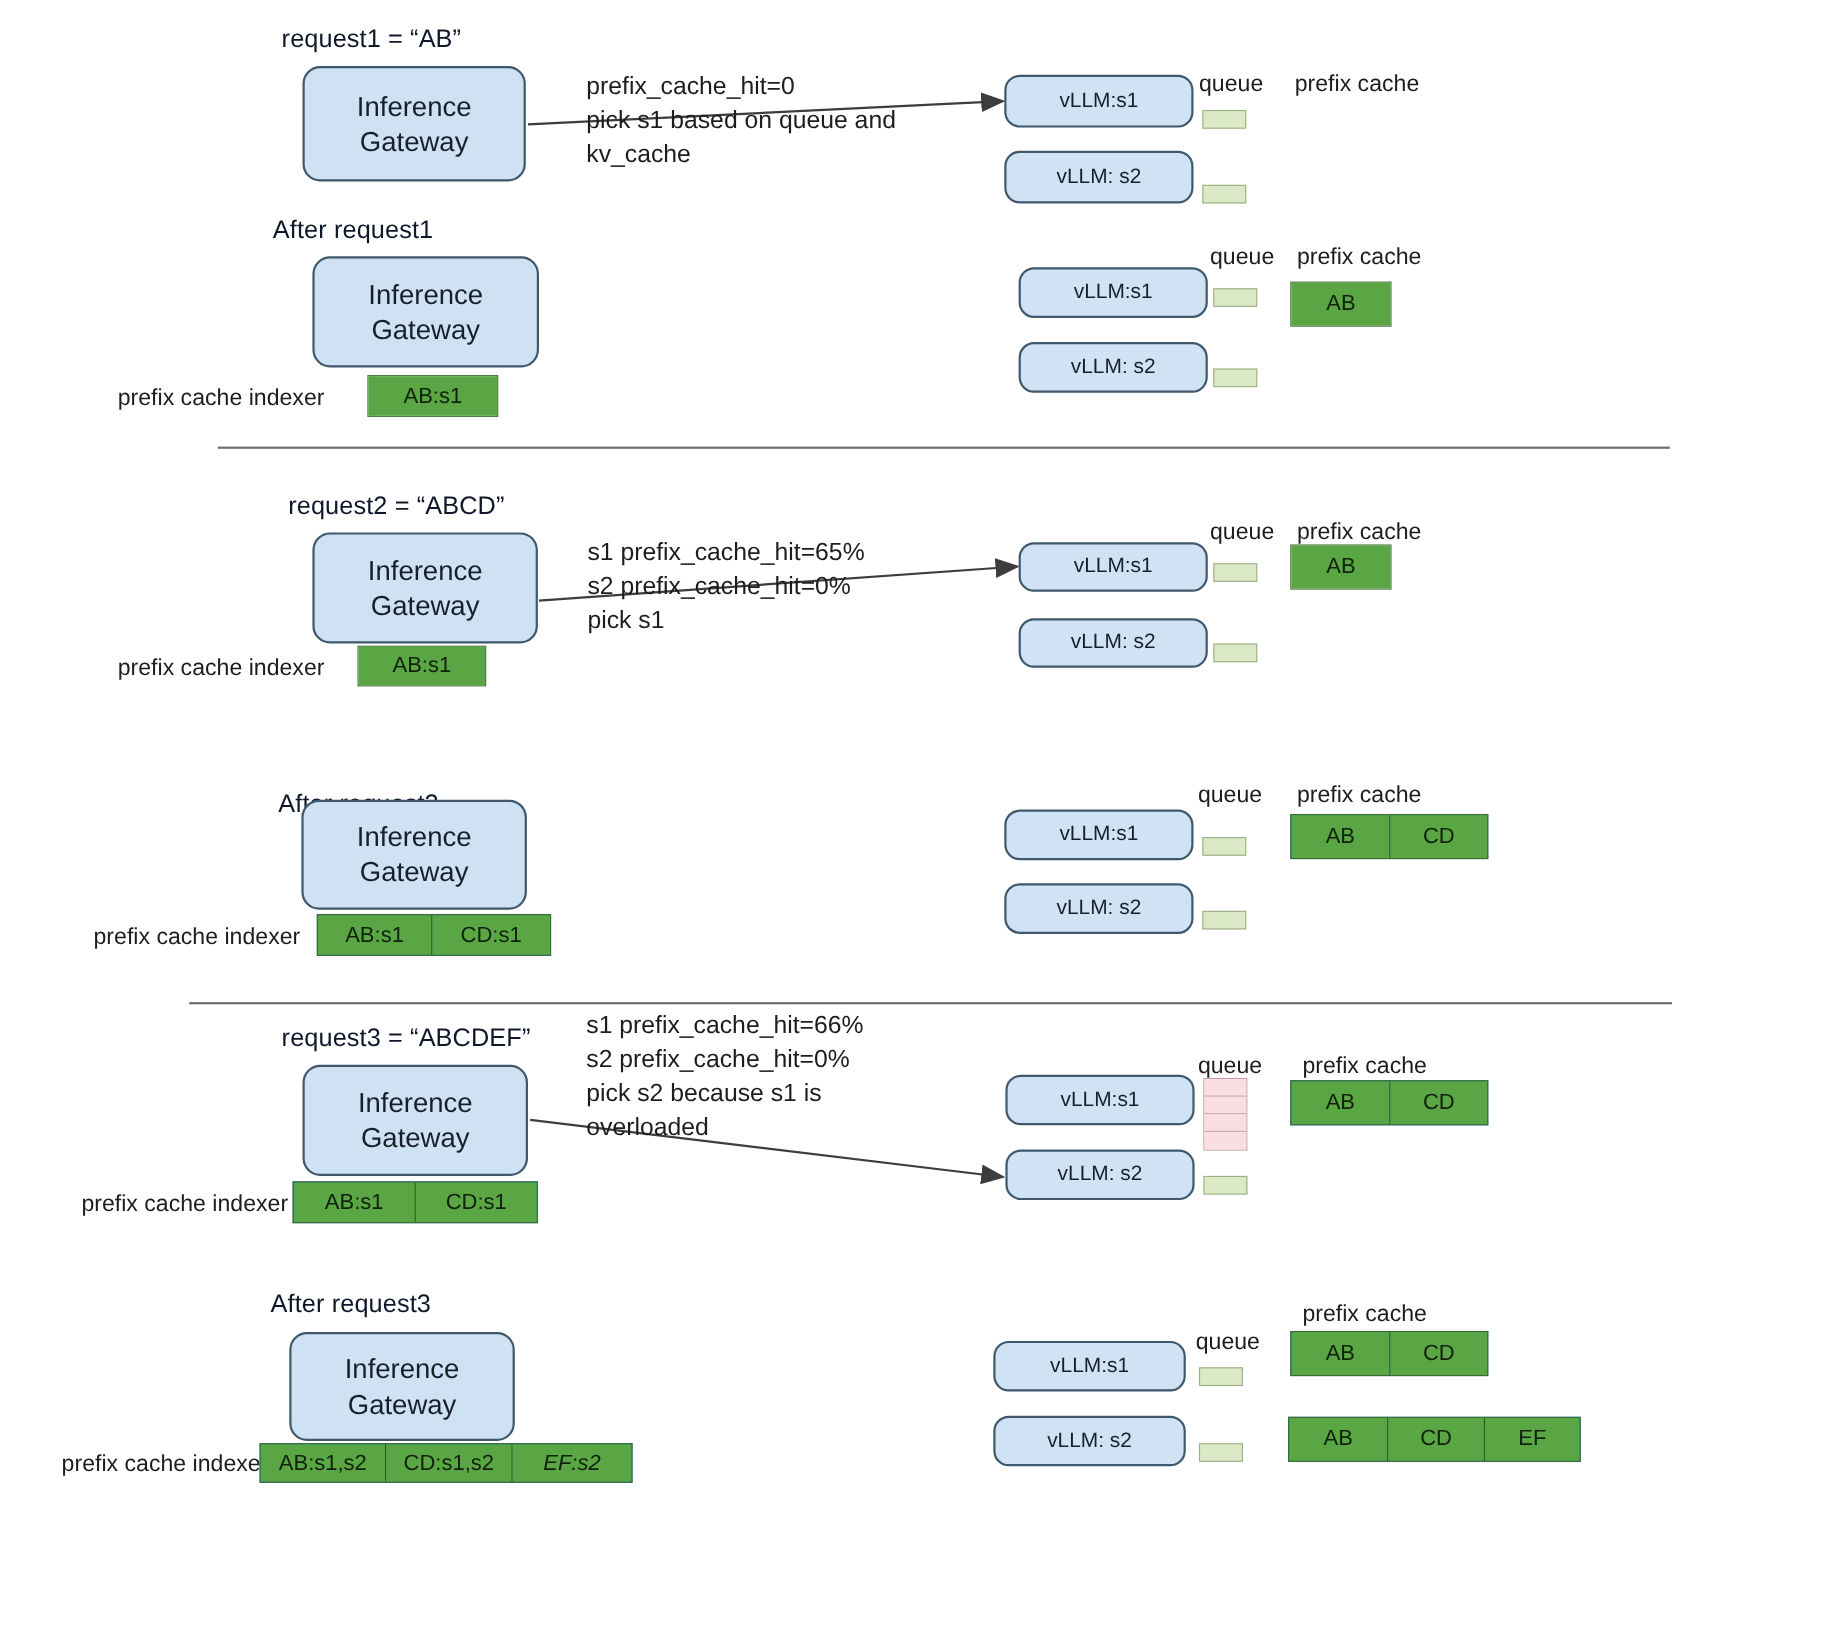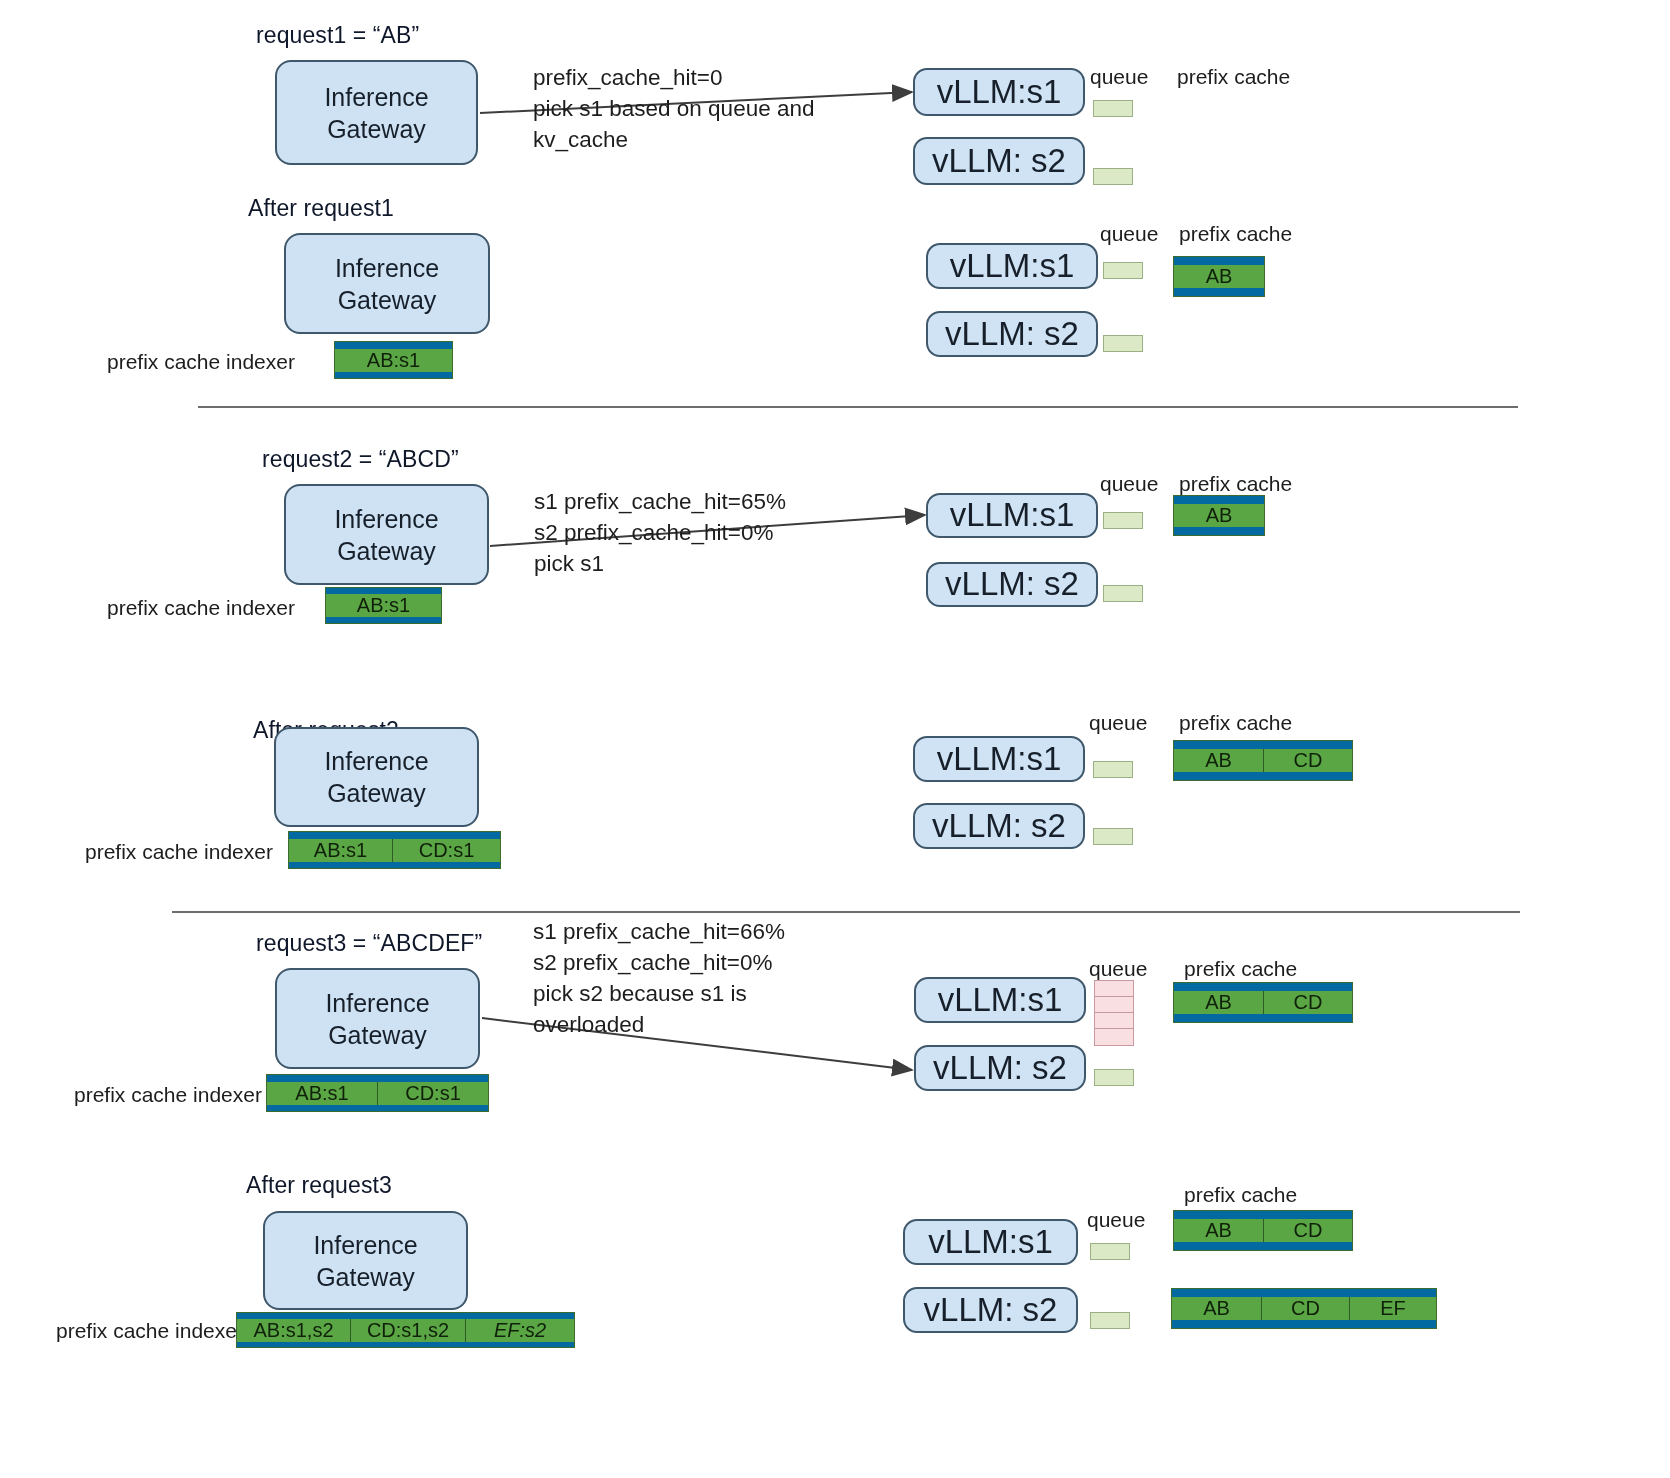--- a/index.html
+++ b/index.html
@@ -55,30 +55,29 @@
     font-size: 25px;
     color: #17202a;
     line-height: 1.28;
   }
   .box.gateway {
     border-radius: 16px;
     background: #cee2f4;
   }
   .box.vllm {
     border-radius: 14px;
-    font-size: 33px;
+    font-size: 19px;
   }
 
   
   .cells {
     display: flex;
     box-sizing: border-box;
     border: 1px solid #3c6b2e;
     background: #0369a1;
-    align-items: center;
   }
   .cell {
     box-sizing: border-box;
     display: flex;
     align-items: center;
     justify-content: center;
     background: #5aa544;
     color: #10210a;
     font-size: 20px;
     border-right: 1px solid #2f5b25;

